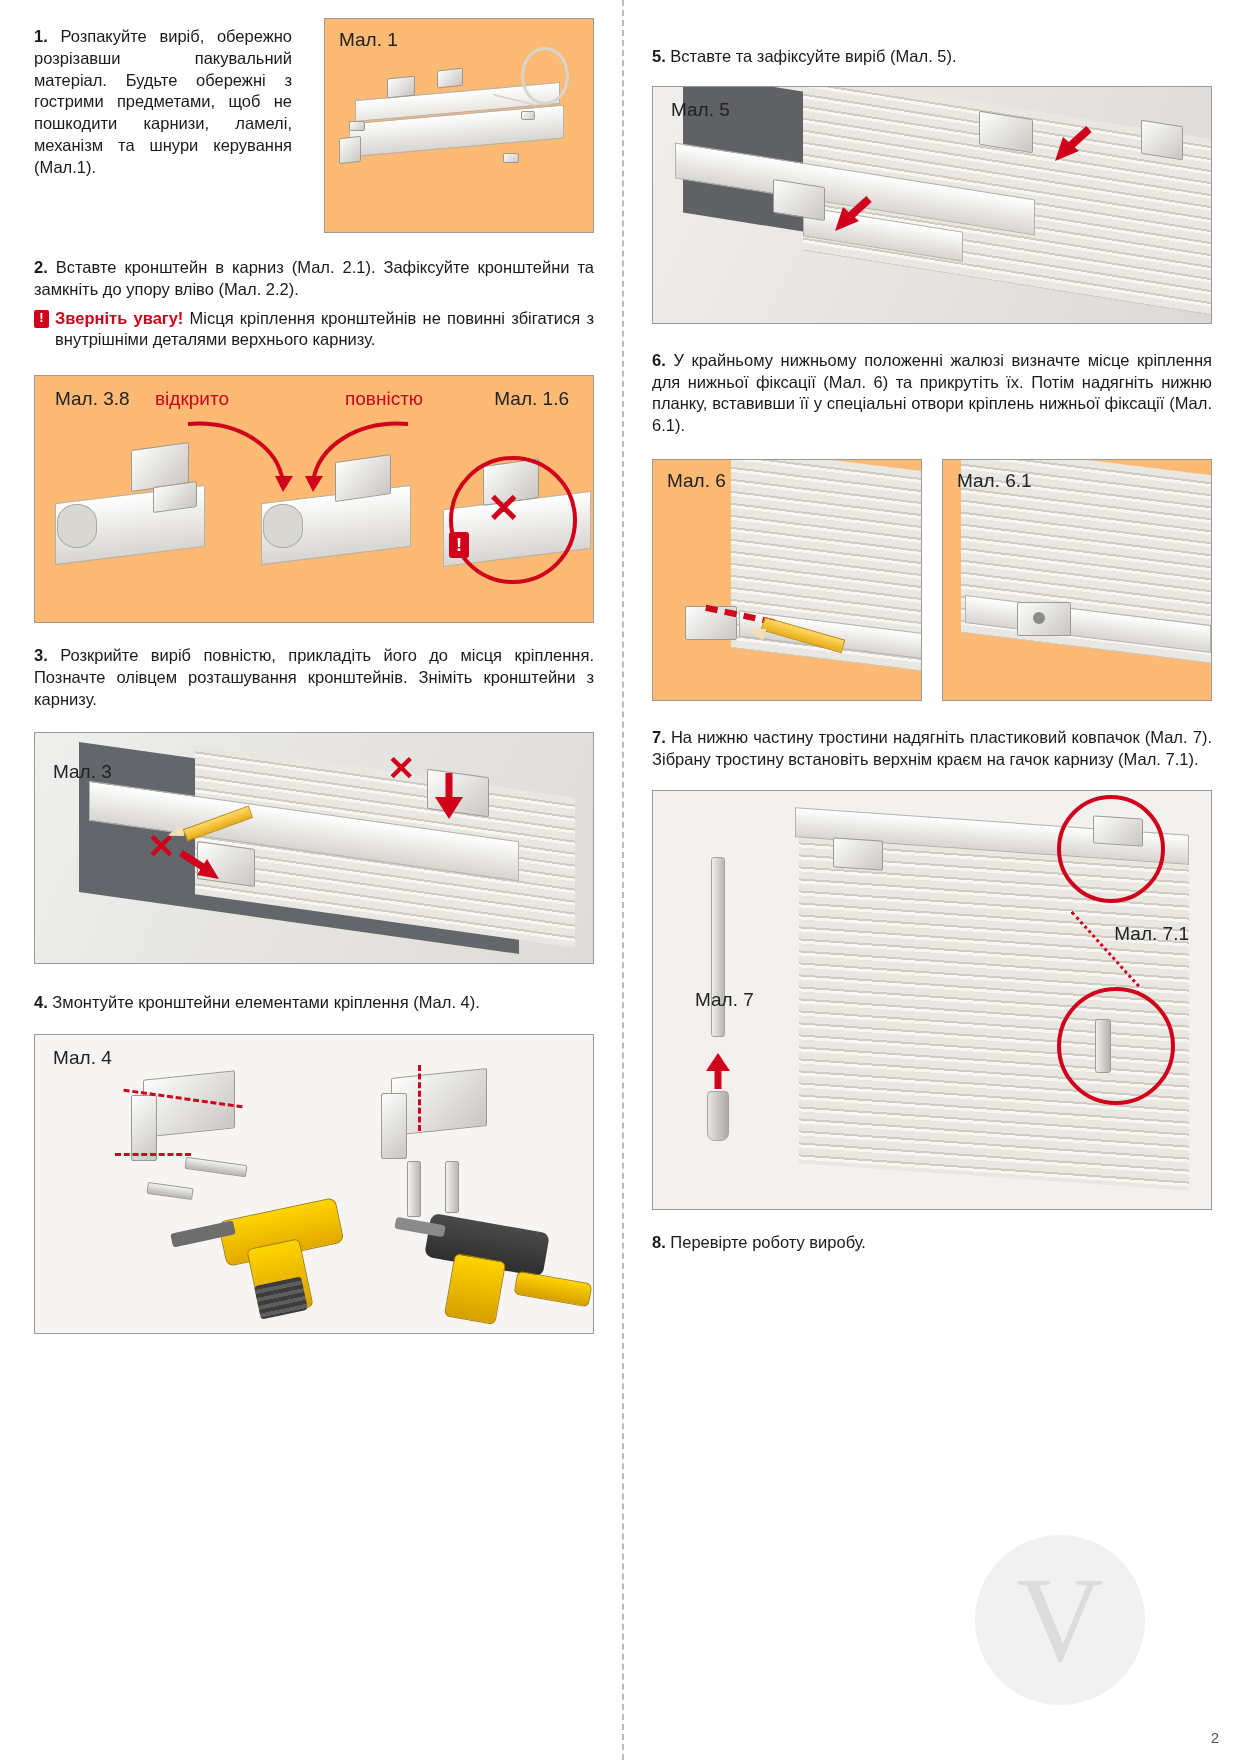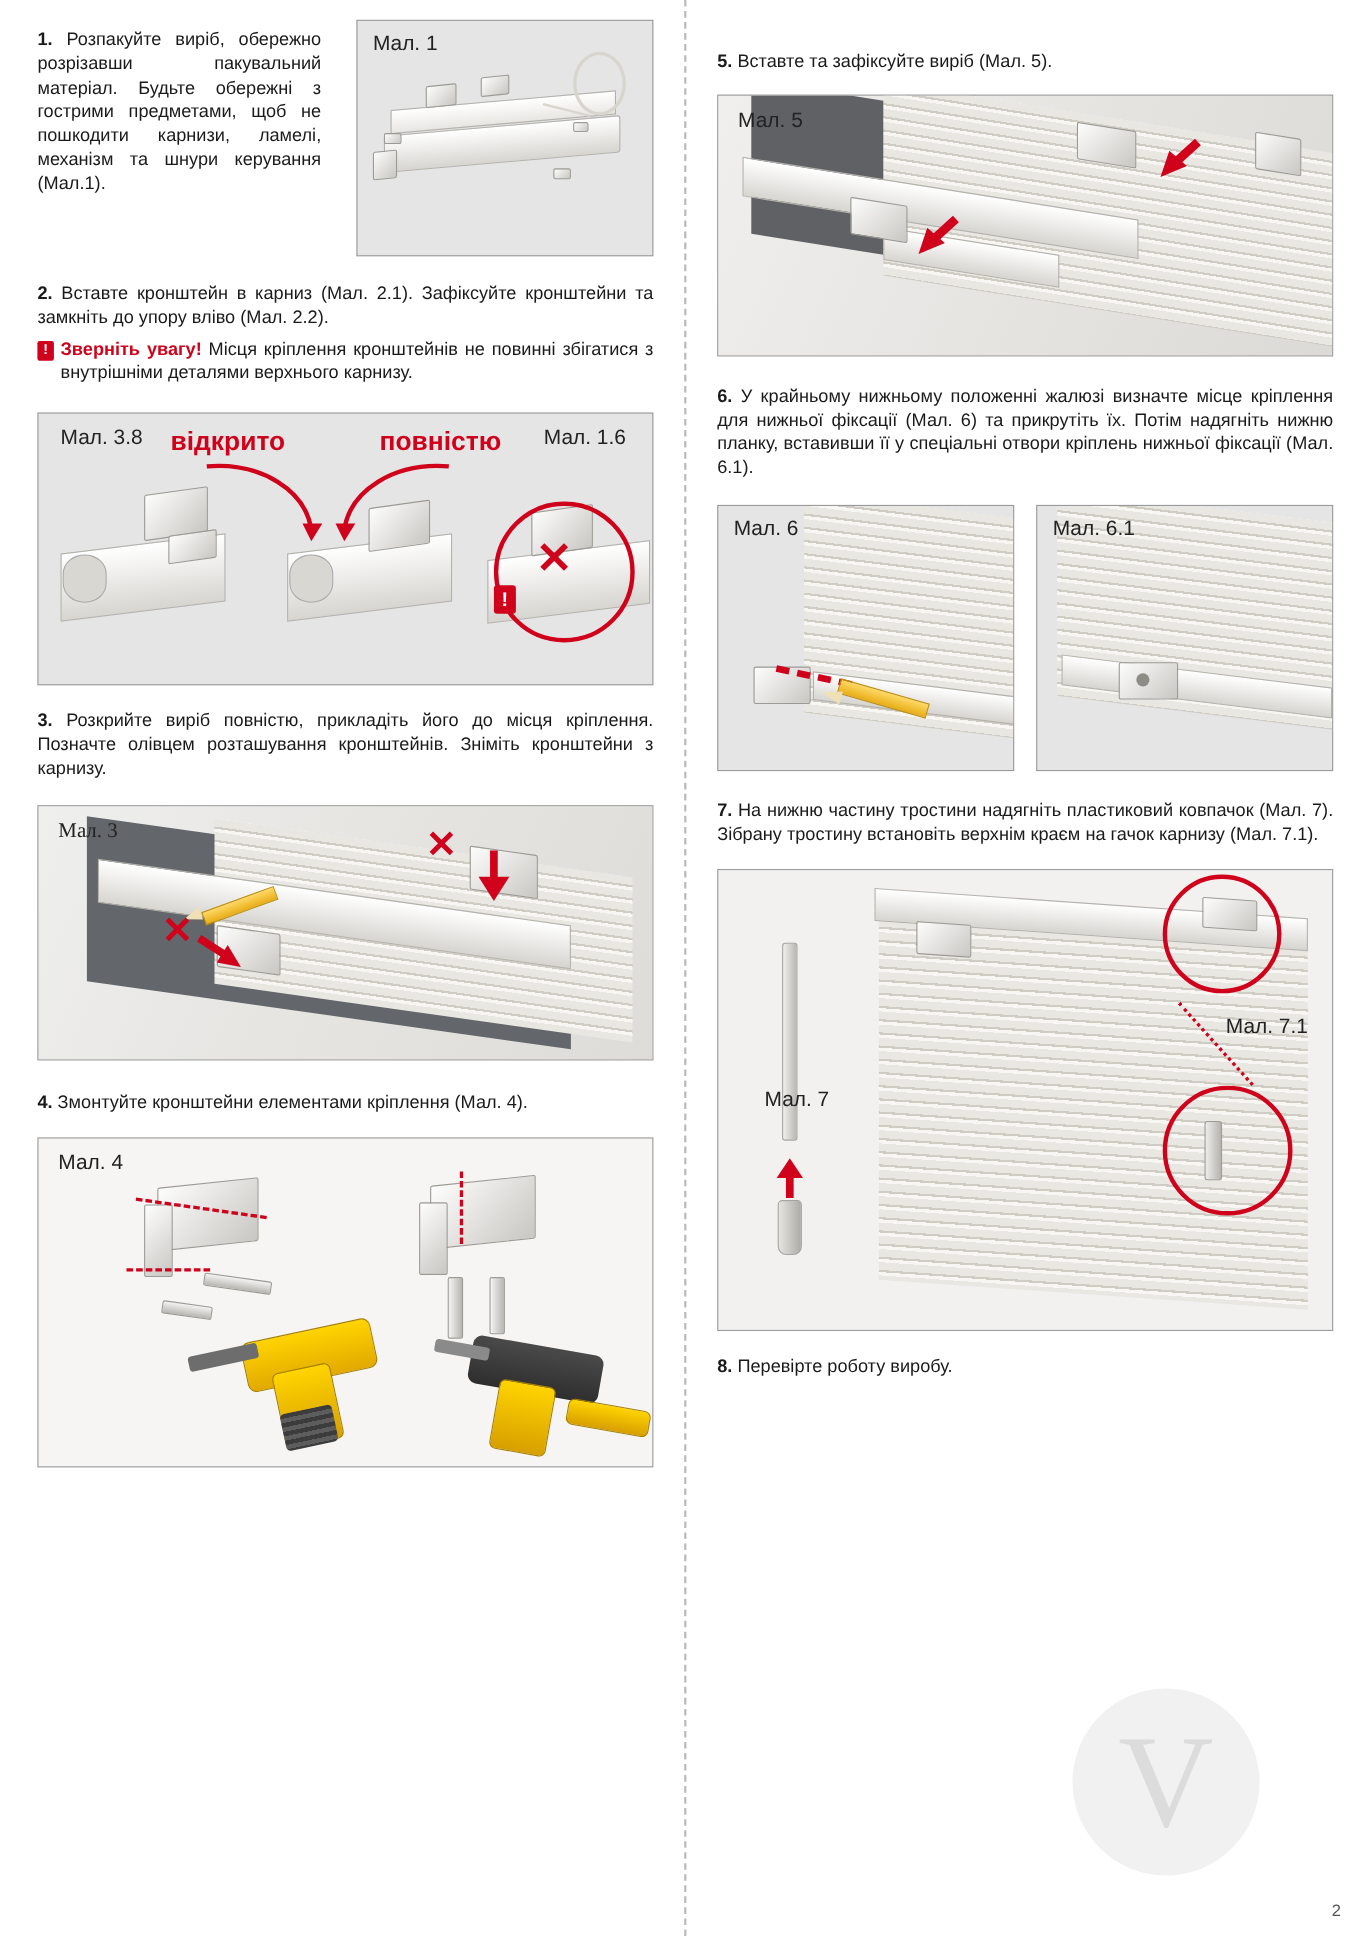--- a/index.html
+++ b/index.html
@@ -73,21 +73,21 @@
     text-align: center;
     border-radius: 2px;
     flex: 0 0 auto;
     margin-top: 2px;
   }
   .warn-strong { color: #d0021b; font-weight: bold; }
 
   
   .fig {
     border: 1px solid #9a9a9a;
-    background: #e5e5e5;
+    background: #fdba74;
     position: relative;
     overflow: hidden;
   }
   .fig-label {
     position: absolute;
     font-size: 19px;
     color: #222;
     z-index: 6;
     font-family: "Liberation Sans", sans-serif;
   }
@@ -142,22 +142,22 @@
     border: 1px solid #c08e0c;
   }
   .pencil-tip {
     position: absolute;
     width:0;height:0;
     border-top: 6px solid transparent;
     border-bottom: 6px solid transparent;
   }
   .lbl-red {
     color: #d0021b;
-    font-weight: bold;
-    font-size: 24px;
+    font-weight: normal;
+    font-size: 19px;
     position: absolute;
     z-index: 7;
   }
 
   .page-num {
     position: absolute;
     right: 26px;
     bottom: 14px;
     font-size: 15px;
     color: #555;
@@ -262,21 +262,21 @@
     </div>
 
     <div style="margin-top:22px;">
       <p class="para">
         <span class="stepnum">3.</span>
         <span>Розкрийте виріб повністю, прикладіть його до місця кріплення. Позначте олівцем розташування кронштейнів. Зніміть кронштейни з карнизу.</span>
       </p>
     </div>
 
     <div class="fig" style="margin-top:22px; width:560px; height:232px; position:relative;">
-      <div class="fig-label" style="left:18px; top:12px;font-family:Liberation Serif, serif;">Мал. 3</div>
+      <div class="fig-label" style="left:18px; top:28px;">Мал. 3</div>
 
       <div class="wall" style="left:0; top:0; width:560px; height:232px; background:linear-gradient(115deg,#efefee 0%,#e7e6e3 40%,#dedcd8 100%);"></div>
       <div class="dark-band" style="left:44px; top:40px; width:440px; height:150px; transform:skewY(8deg); background:#63666a;"></div>
       <div class="blind-slats" style="left:160px; top:38px; width:380px; height:150px; transform:skewY(8deg);"></div>
       <div class="headrail" style="left:54px; top:78px; width:430px; height:40px; transform:skewY(8deg);"></div>
       <div class="bracket" style="left:392px; top:40px; width:62px; height:40px; transform:skewY(8deg);"></div>
       <div class="bracket" style="left:162px; top:112px; width:58px; height:38px; transform:skewY(8deg);"></div>
 
       <div class="pencil-body" style="left:148px; top:84px; width:70px; height:13px; transform:rotate(-20deg);"></div>
       <div class="pencil-tip" style="left:132px; top:94px; border-right:16px solid #f0e0b6; transform:rotate(-20deg);"></div>

